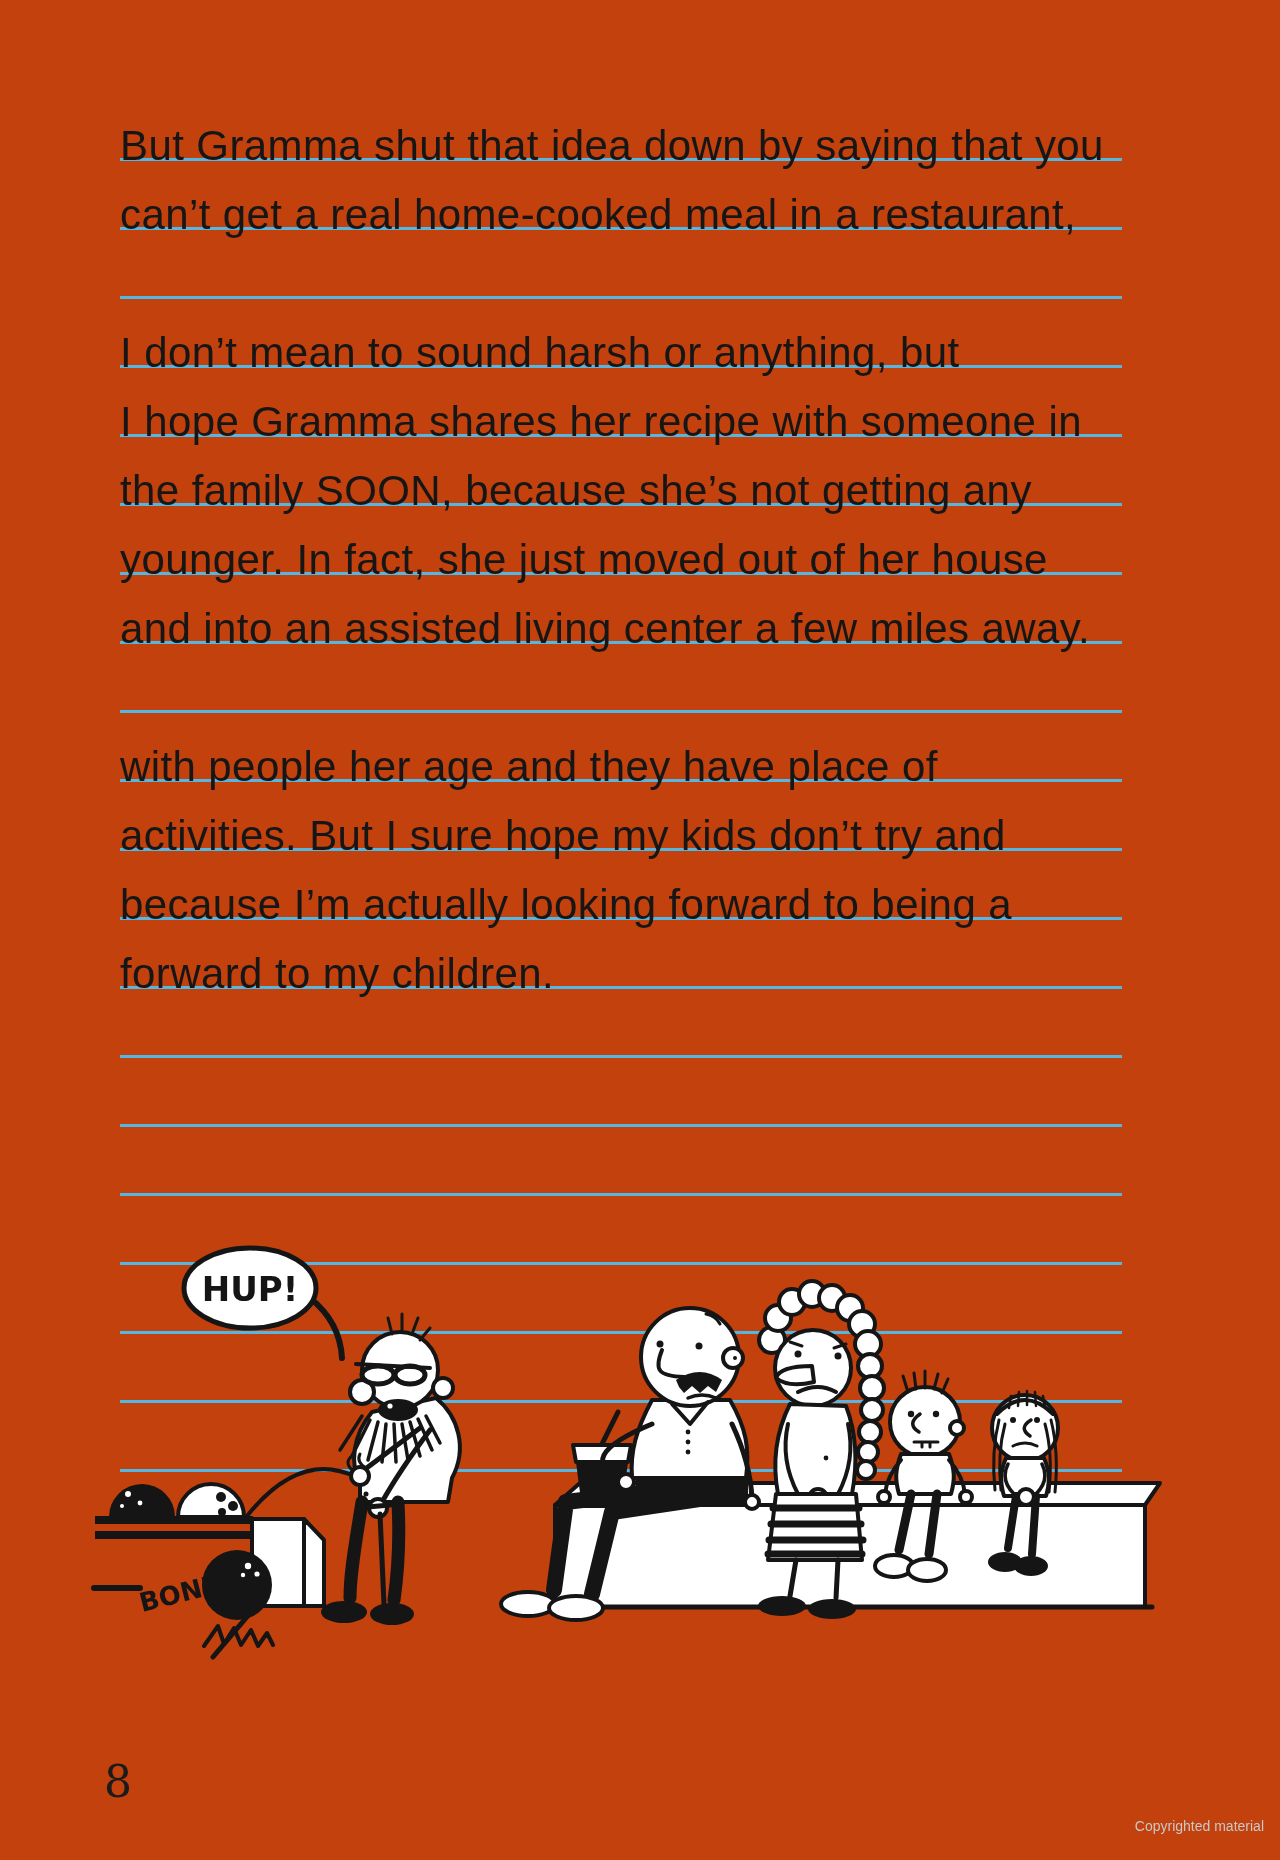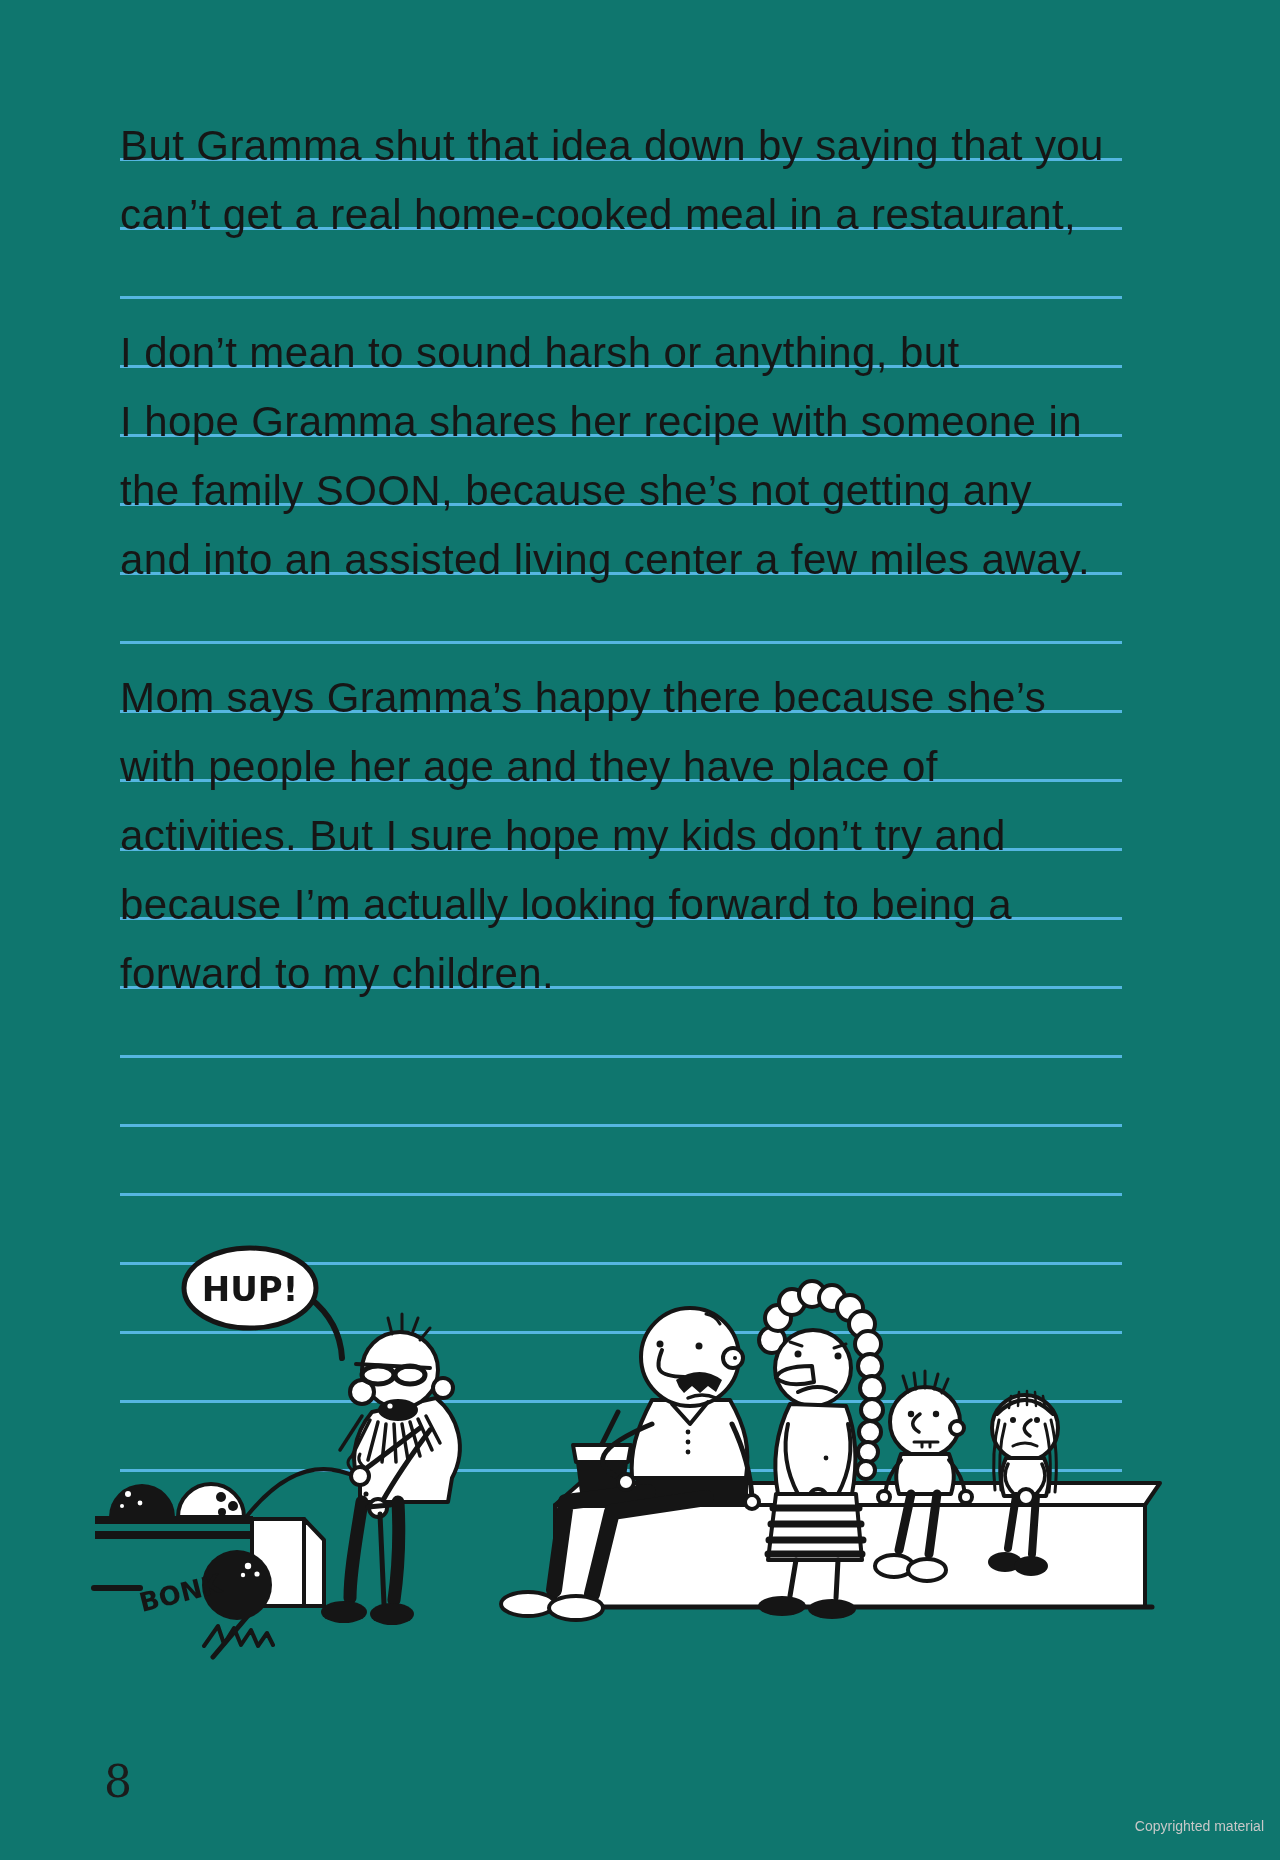--- a/index.html
+++ b/index.html
@@ -1,17 +1,17 @@
 <!DOCTYPE html>
 <html><head>
 <meta charset="utf-8">
 <style>
   html,body{margin:0;padding:0;background:#e8e8e8;}
   .paper{
-    position:relative;width:1280px;height:1860px;background:#0f766e;
+    position:relative;width:1280px;height:1860px;background:#c2410c;
     margin:0 auto;overflow:hidden;
     font-family:"Liberation Sans","DejaVu Sans",sans-serif;
   }
   .rules{position:absolute;left:120px;top:92px;width:1002px;}
   .row{
     box-sizing:border-box;height:69px;border-bottom:3px solid #55b6e1;
     display:flex;align-items:flex-end;
   }
   .row span{
     display:block;line-height:1;font-size:42px;letter-spacing:0.4px;
@@ -49,27 +49,27 @@
     <div class="row">
         <span>I don’t mean to sound harsh or anything, but</span>
       </div>
     <div class="row">
         <span>I hope Gramma shares her recipe with someone in</span>
       </div>
     <div class="row">
         <span>the family SOON, because she’s not getting any</span>
       </div>
     <div class="row">
+        <span>younger. In fact, she just moved out of her house</span>
+      </div>
+    <div class="row">
         <span>and into an assisted living center a few miles away.</span>
       </div>
     <div class="row">
         <span></span>
-      </div>
-    <div class="row">
-        <span>Mom says Gramma’s happy there because she’s</span>
       </div>
     <div class="row">
         <span>with people her age and they have place of</span>
       </div>
     <div class="row">
         <span>activities. But I sure hope my kids don’t try and</span>
       </div>
     <div class="row">
         <span>because I’m actually looking forward to being a</span>
       </div>

